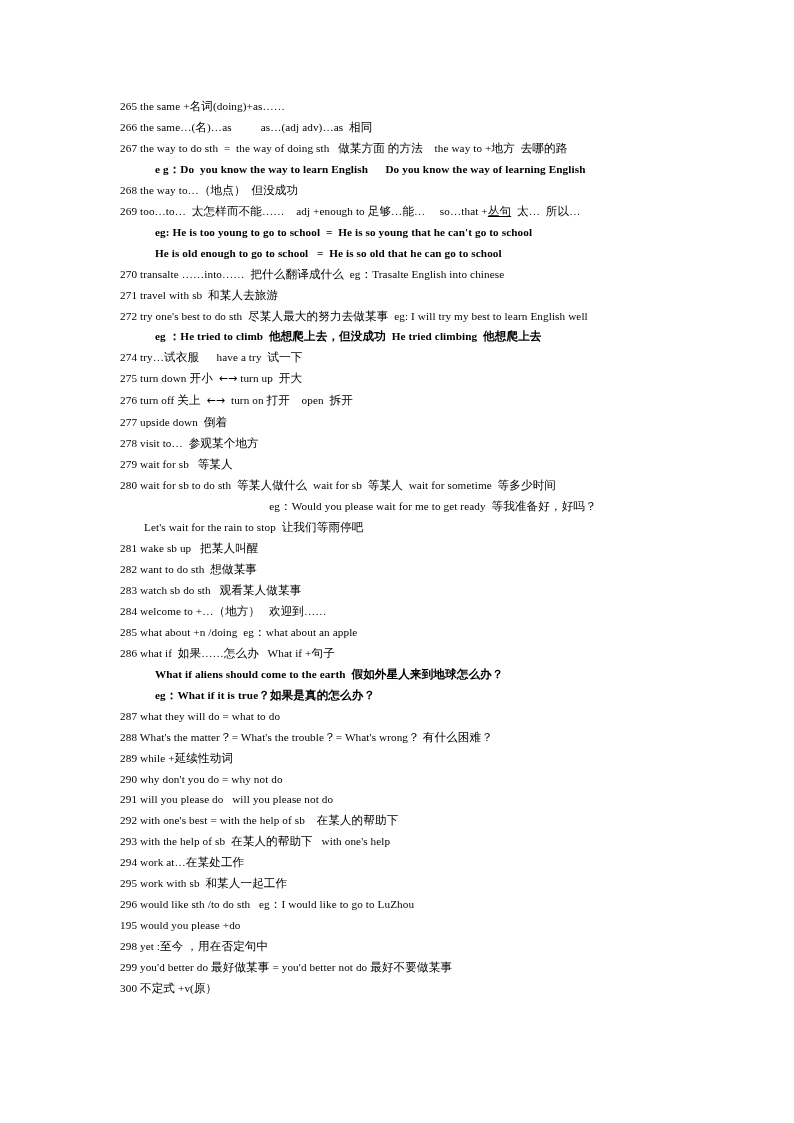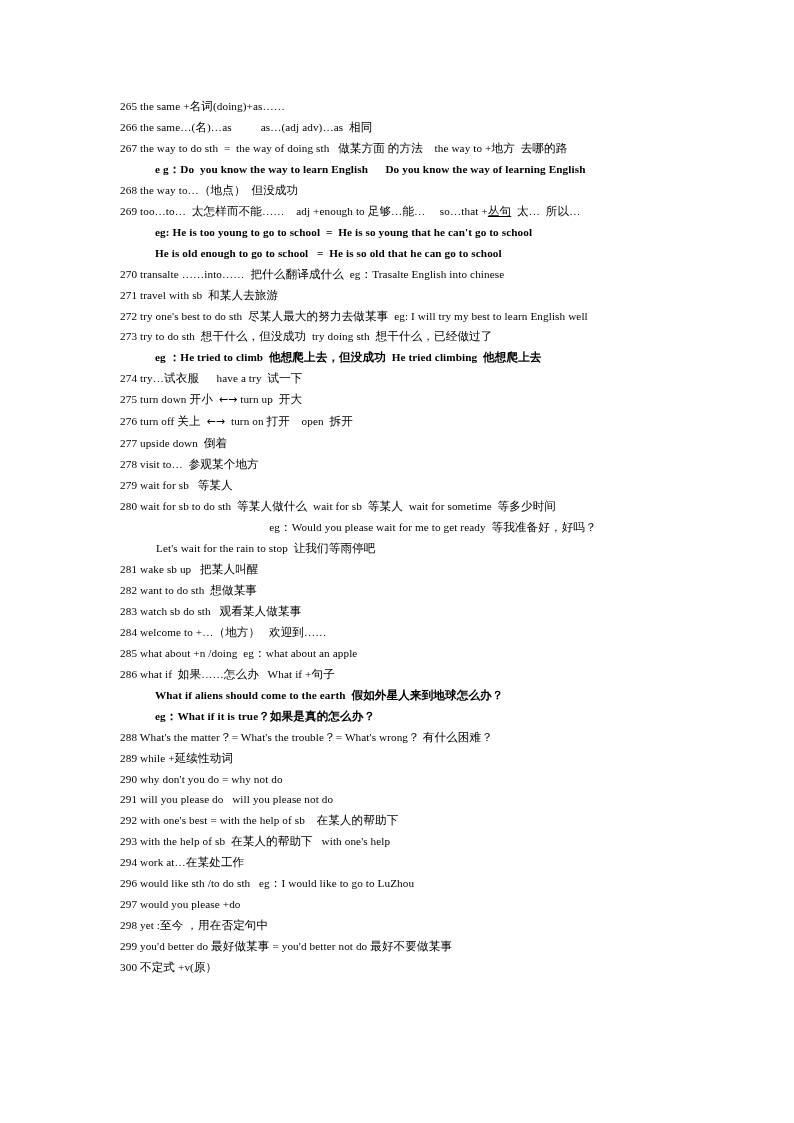--- a/index.html
+++ b/index.html
@@ -31,21 +31,21 @@
   .line {
     white-space: pre;
     font-size: 11.2px;
     line-height: 20.95px;
     min-height: 20.95px;
   }
   
   .ind-0  { margin-left: 0px; }
   .ind-xs { margin-left: 12px; text-align: center; }
   .ind-1  { margin-left: 35px; font-weight: bold; }
-  .ind-2  { margin-left: 36px; }
+  .ind-2  { margin-left: 24px; }
   .cjk {
     font-family: "DejaVu Sans", "Liberation Sans", sans-serif;
     font-size: 11.6px;
   }
   .u { text-decoration: underline; }
   .arrow {
     font-family: "DejaVu Sans", sans-serif;
     font-size: 11px;
   }
 </style>
@@ -58,45 +58,46 @@
       <div class="line ind-0">266 the same…(<span class="cjk">名</span>)…as          as…(adj adv)…as  <span class="cjk">相同</span></div>
       <div class="line ind-0">267 the way to do sth  =  the way of doing sth   <span class="cjk">做某方面</span> <span class="cjk">的方法</span>    the way to +<span class="cjk">地方</span>  <span class="cjk">去哪的路</span></div>
       <div class="line ind-1">e g<span class="cjk">：</span>Do  you know the way to learn English      Do you know the way of learning English</div>
       <div class="line ind-0">268 the way to…<span class="cjk">（地点）</span>  <span class="cjk">但没成功</span></div>
       <div class="line ind-0">269 too…to…  <span class="cjk">太怎样而不能</span>……    adj +enough to <span class="cjk">足够</span>…<span class="cjk">能</span>…     so…that +<span class="cjk"><span class="u">丛句</span></span>  <span class="cjk">太</span>…  <span class="cjk">所以</span>…</div>
       <div class="line ind-1">eg: He is too young to go to school  =  He is so young that he can't go to school</div>
       <div class="line ind-1">He is old enough to go to school   =  He is so old that he can go to school</div>
       <div class="line ind-0">270 transalte ……into……  <span class="cjk">把什么翻译成什么</span>  eg<span class="cjk">：</span>Trasalte English into chinese</div>
       <div class="line ind-0">271 travel with sb  <span class="cjk">和某人去旅游</span></div>
       <div class="line ind-0">272 try one's best to do sth  <span class="cjk">尽某人最大的努力去做某事</span>  eg: I will try my best to learn English well</div>
-      <div class="line ind-0">273 try to do sth  <span class="cjk">想干什么，但没成功</span>  try doing sth  <span class="cjk">想干什么，已经做过了</span></div>
       <div class="line ind-1">eg <span class="cjk">：</span>He tried to climb  <span class="cjk">他想爬上去，但没成功</span>  He tried climbing  <span class="cjk">他想爬上去</span></div>
       <div class="line ind-0">274 try…<span class="cjk">试衣服</span>      have a try  <span class="cjk">试一下</span></div>
       <div class="line ind-0">275 turn down <span class="cjk">开小</span>  <span class="arrow">←→</span> turn up  <span class="cjk">开大</span></div>
       <div class="line ind-0">276 turn off <span class="cjk">关上</span>  <span class="arrow">←→</span>  turn on <span class="cjk">打开</span>    open  <span class="cjk">拆开</span></div>
       <div class="line ind-0">277 upside down  <span class="cjk">倒着</span></div>
       <div class="line ind-0">278 visit to…  <span class="cjk">参观某个地方</span></div>
       <div class="line ind-0">279 wait for sb   <span class="cjk">等某人</span></div>
       <div class="line ind-0">280 wait for sb to do sth  <span class="cjk">等某人做什么</span>  wait for sb  <span class="cjk">等某人</span>  wait for sometime  <span class="cjk">等多少时间</span></div>
       <div class="line ind-xs">eg<span class="cjk">：</span>Would you please wait for me to get ready  <span class="cjk">等我准备好，好吗？</span></div>
       <div class="line ind-2">Let's wait for the rain to stop  <span class="cjk">让我们等雨停吧</span></div>
       <div class="line ind-0">281 wake sb up   <span class="cjk">把某人叫醒</span></div>
       <div class="line ind-0">282 want to do sth  <span class="cjk">想做某事</span></div>
       <div class="line ind-0">283 watch sb do sth   <span class="cjk">观看某人做某事</span></div>
       <div class="line ind-0">284 welcome to +…<span class="cjk">（地方）</span>   <span class="cjk">欢迎到</span>……</div>
       <div class="line ind-0">285 what about +n /doing  eg<span class="cjk">：</span>what about an apple</div>
       <div class="line ind-0">286 what if  <span class="cjk">如果</span>……<span class="cjk">怎么办</span>   What if +<span class="cjk">句子</span></div>
       <div class="line ind-1">What if aliens should come to the earth  <span class="cjk">假如外星人来到地球怎么办？</span></div>
       <div class="line ind-1">eg<span class="cjk">：</span>What if it is true<span class="cjk">？如果是真的怎么办？</span></div>
+      <div class="line ind-0">287 what they will do = what to do</div>
       <div class="line ind-0">288 What's the matter<span class="cjk">？</span>= What's the trouble<span class="cjk">？</span>= What's wrong<span class="cjk">？</span> <span class="cjk">有什么困难？</span></div>
       <div class="line ind-0">289 while +<span class="cjk">延续性动词</span></div>
       <div class="line ind-0">290 why don't you do = why not do</div>
       <div class="line ind-0">291 will you please do   will you please not do</div>
       <div class="line ind-0">292 with one's best = with the help of sb    <span class="cjk">在某人的帮助下</span></div>
       <div class="line ind-0">293 with the help of sb  <span class="cjk">在某人的帮助下</span>   with one's help</div>
       <div class="line ind-0">294 work at…<span class="cjk">在某处工作</span></div>
+      <div class="line ind-0">295 work with sb  <span class="cjk">和某人一起工作</span></div>
       <div class="line ind-0">296 would like sth /to do sth   eg<span class="cjk">：</span>I would like to go to LuZhou</div>
-      <div class="line ind-0">297 would you please +do</div>
+      <div class="line ind-0">195 would you please +do</div>
       <div class="line ind-0">298 yet :<span class="cjk">至今</span> <span class="cjk">，用在否定句中</span></div>
       <div class="line ind-0">299 you'd better do <span class="cjk">最好做某事</span> = you'd better not do <span class="cjk">最好不要做某事</span></div>
       <div class="line ind-0">300 <span class="cjk">不定式</span> +v(<span class="cjk">原）</span></div>
     </div>
 </div>
 
 </body></html>

